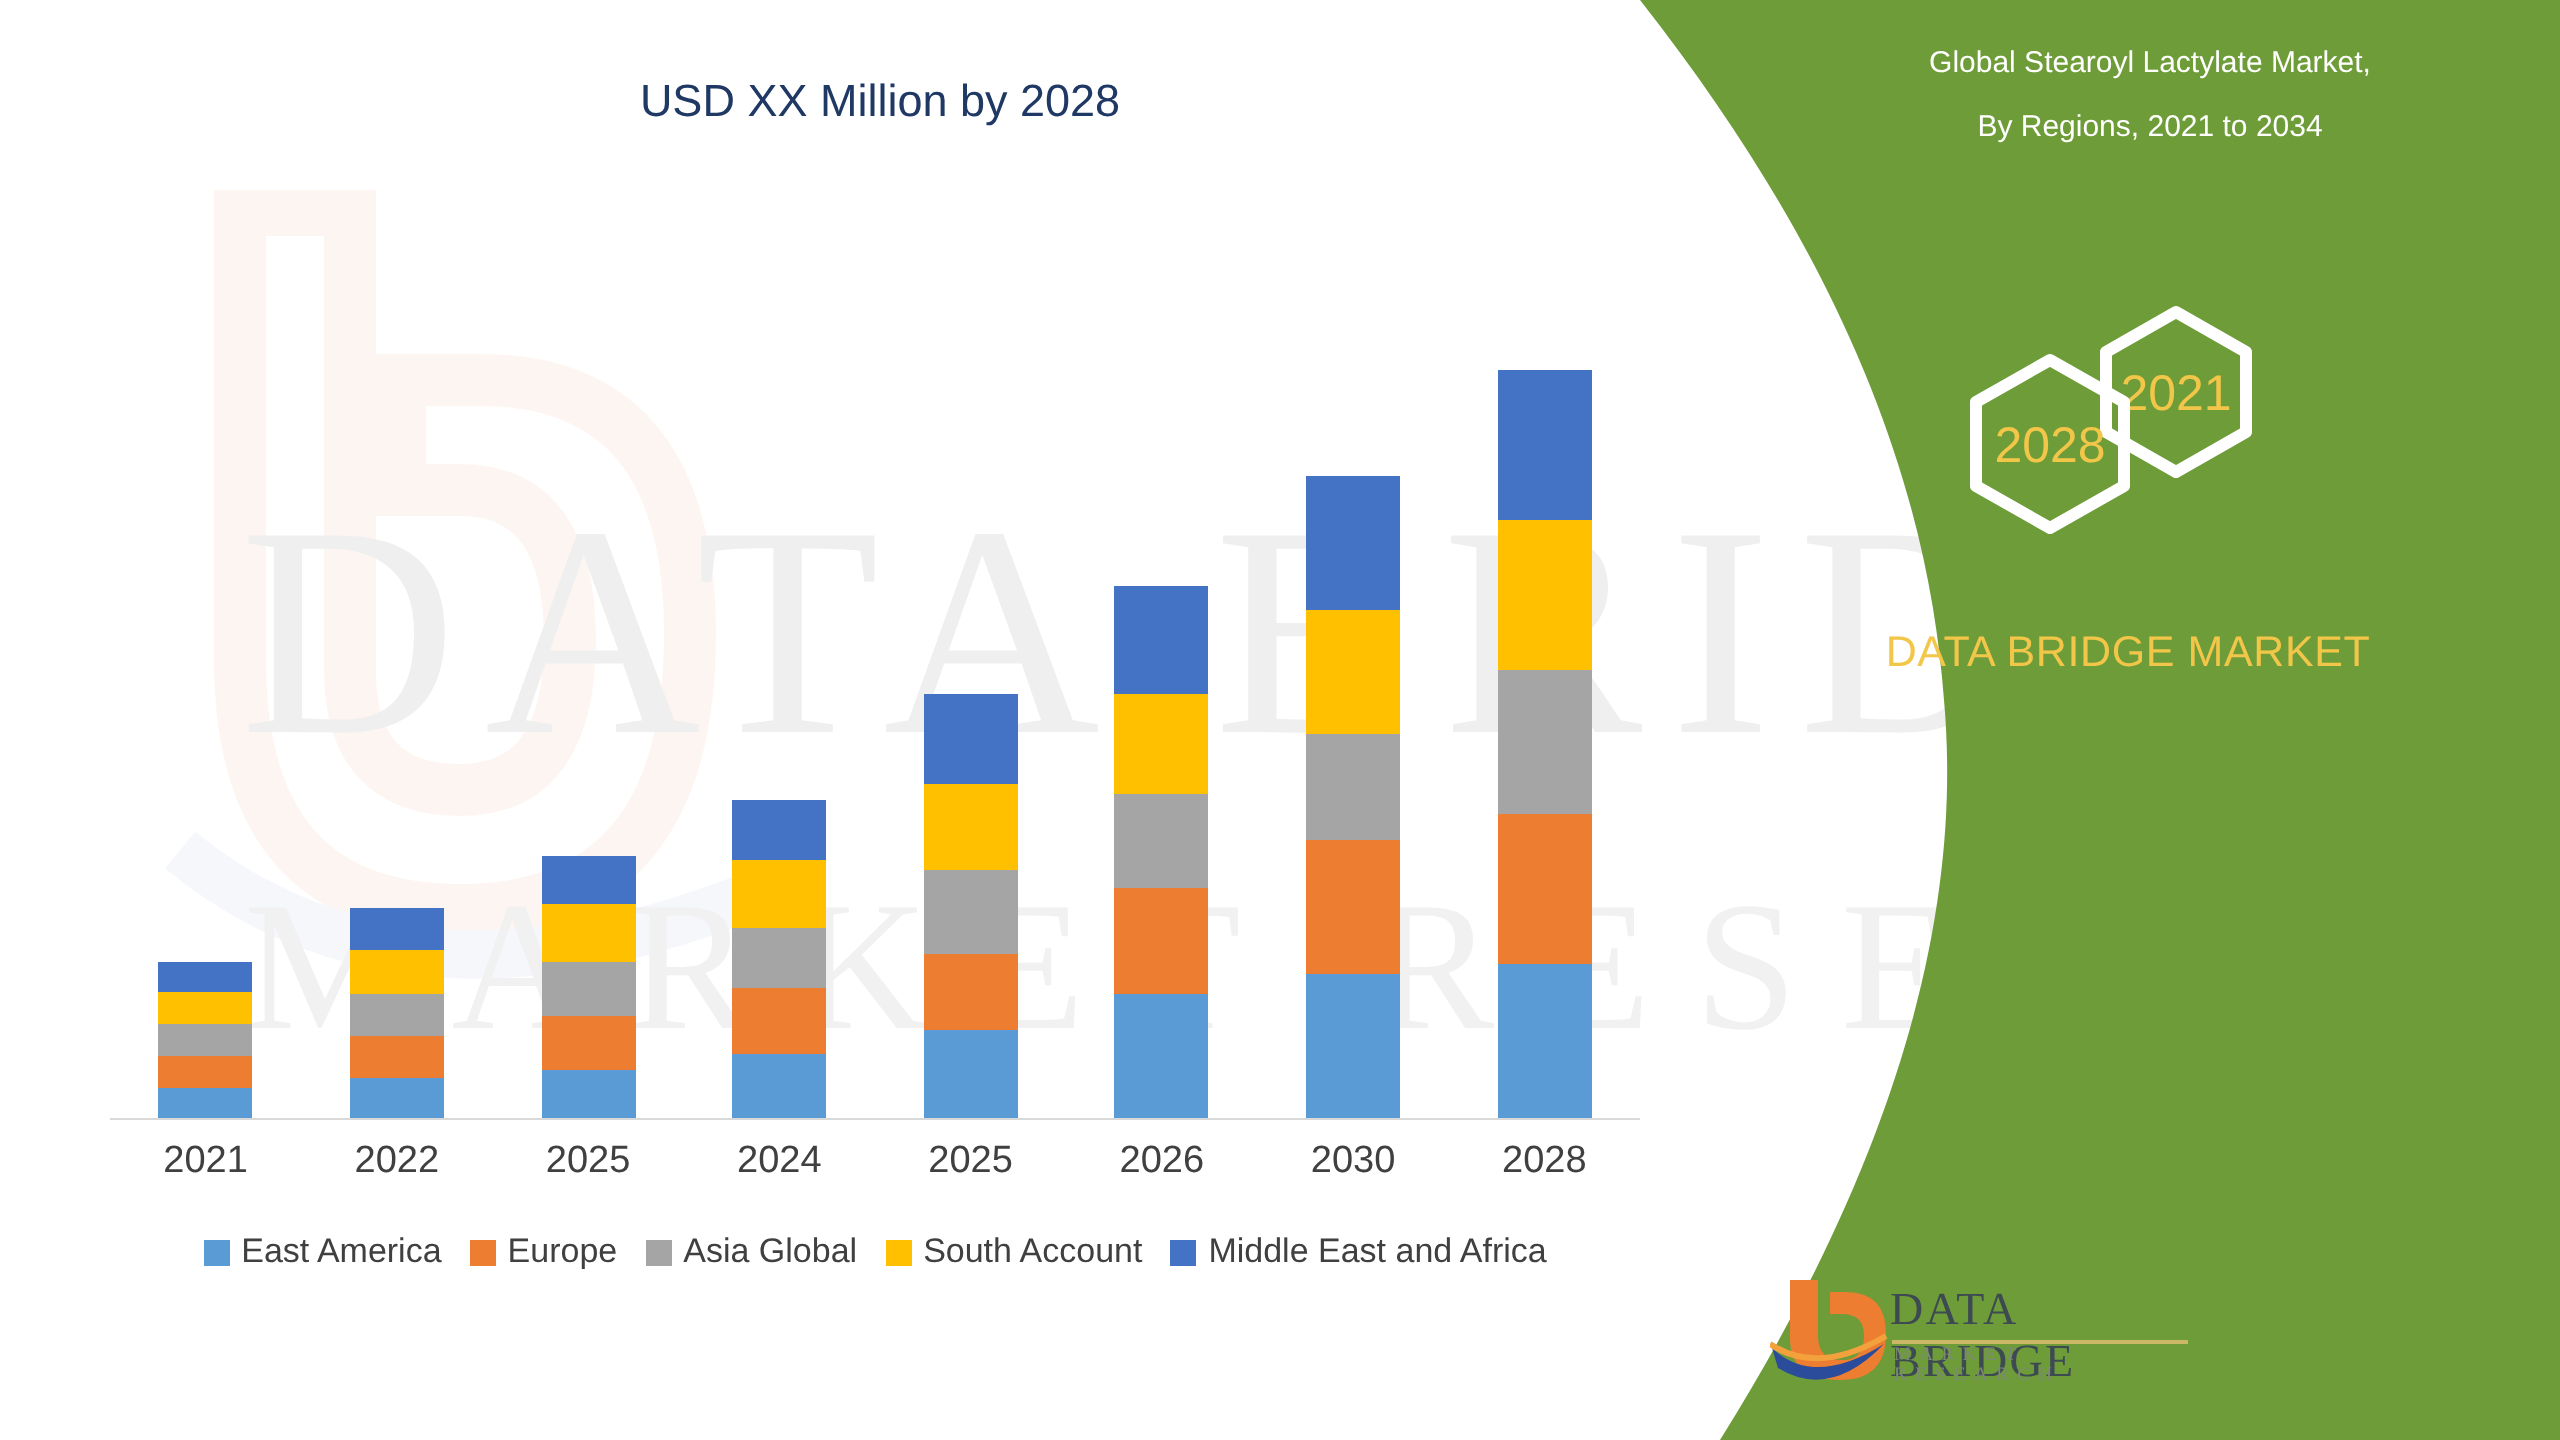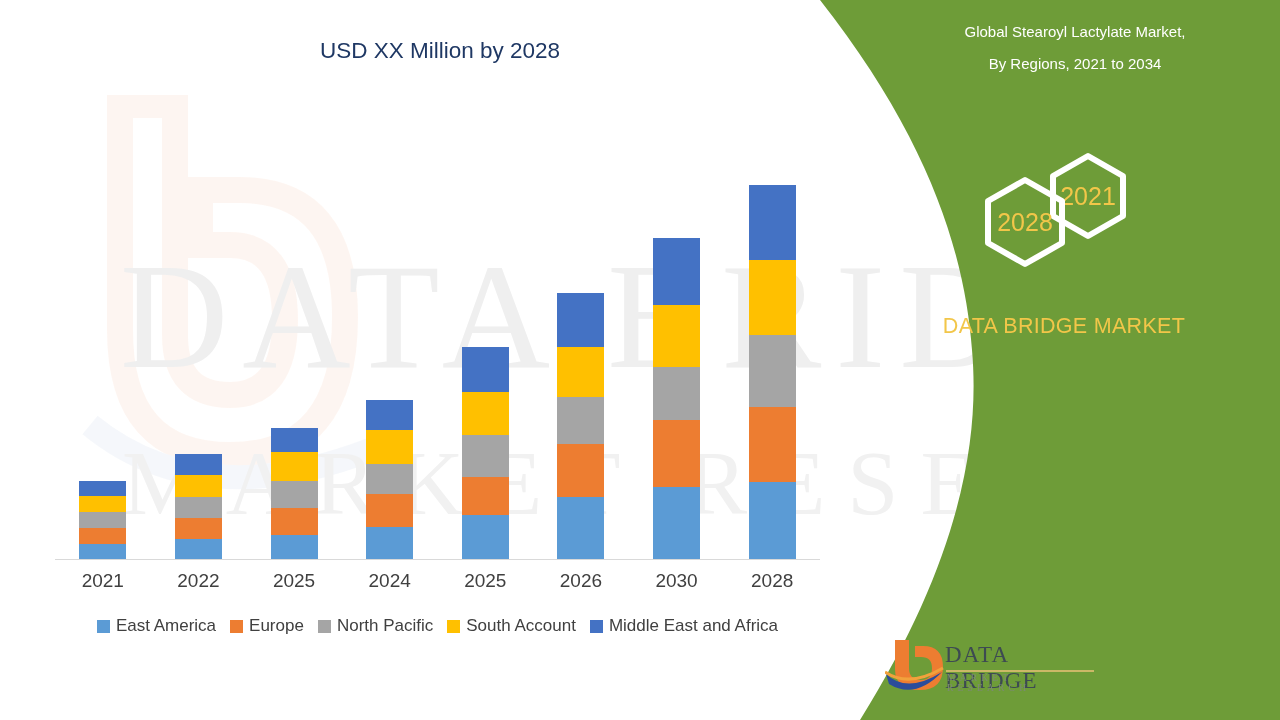--- a/index.html
+++ b/index.html
@@ -313,21 +313,21 @@
       <div class="legend-item">
         <span class="legend-swatch" style="background: rgb(91, 155, 213);"></span>
         <span class="legend-label">East America</span>
       </div>
       <div class="legend-item">
         <span class="legend-swatch" style="background: rgb(237, 125, 49);"></span>
         <span class="legend-label">Europe</span>
       </div>
       <div class="legend-item">
         <span class="legend-swatch" style="background: rgb(165, 165, 165);"></span>
-        <span class="legend-label">North Pacific</span>
+        <span class="legend-label">Asia Global</span>
       </div>
       <div class="legend-item">
         <span class="legend-swatch" style="background: rgb(255, 192, 0);"></span>
         <span class="legend-label">South Account</span>
       </div>
       <div class="legend-item">
         <span class="legend-swatch" style="background: rgb(68, 114, 196);"></span>
         <span class="legend-label">Middle East and Africa</span>
       </div>
     </div>

